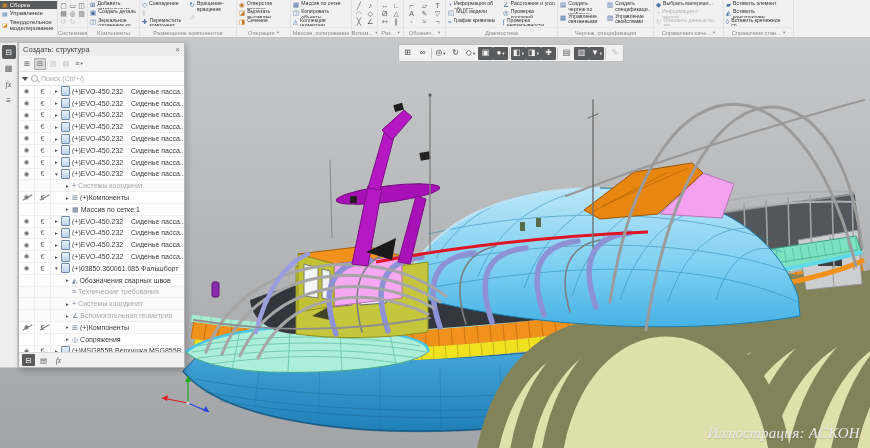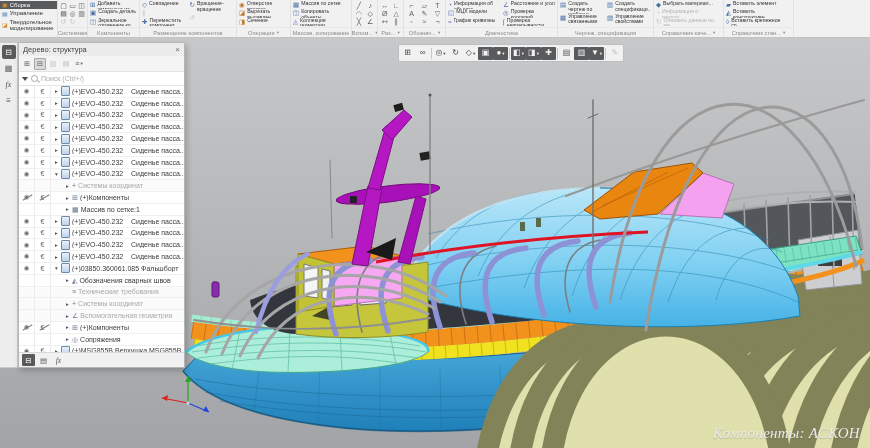--- a/index.html
+++ b/index.html
@@ -359,32 +359,32 @@
     <span class="vbtn on">
       <span class="vglyph">▼</span>
       <span class="varrow">▾</span>
     </span>
     <span class="vsep"></span>
     <span class="vbtn dis">
       <span class="vglyph">✎</span>
     </span>
   </div>
 
-<div class="watermark">Компоненты: АСКОН</div>
+<div class="watermark">Иллюстрация: АСКОН</div>
 
 <div class="side-strip" id="side-strip">
     <div class="strip-btn sel">⊟</div>
     <div class="strip-btn">▦</div>
     <div class="strip-btn it">fx</div>
     <div class="strip-btn">≡</div>
   </div>
 
 <div class="tree-panel">
   <div class="tp-header">
-    <span>Дерево: структура</span>
+    <span>Создать: структура</span>
     <span class="tp-close">×</span>
   </div>
   <div class="tp-toolbar" id="tp-toolbar">
       <span class="tpt-btn">
         <span>⊞</span>
       </span>
       <span class="tpt-btn sel">
         <span>⊟</span>
       </span>
       <span class="tpt-btn dis">

